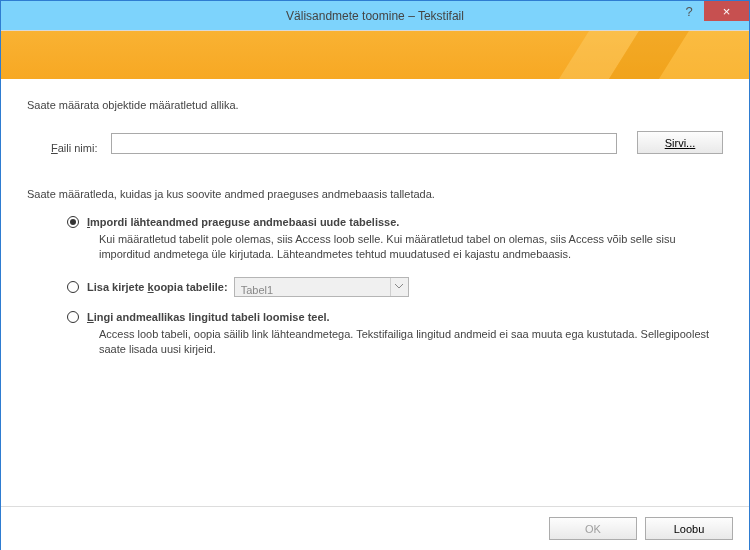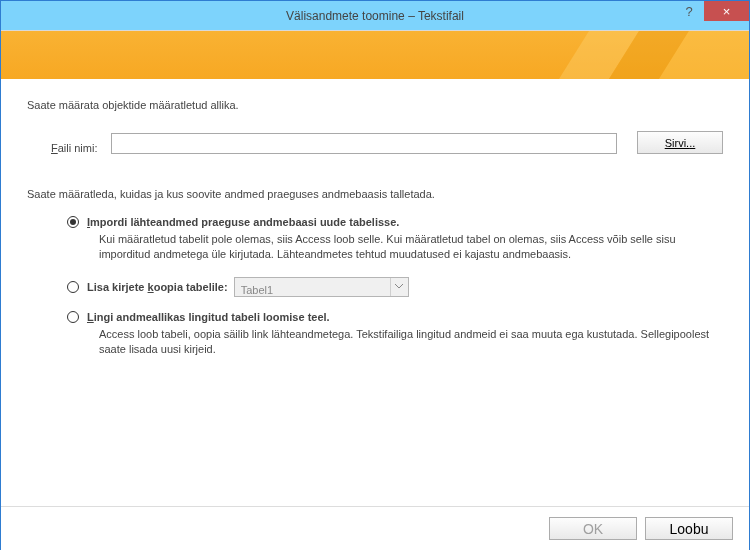--- a/index.html
+++ b/index.html
@@ -193,21 +193,21 @@
       padding-right: 16px;
       gap: 8px;
       background: #fff;
     }
     .footer-btn {
       width: 88px;
       height: 23px;
       background: linear-gradient(to bottom, #fdfdfd, #e9e9e9);
       border: 1px solid #acacac;
       font-family: inherit;
-      font-size: 14px;
+      font-size: 11px;
       cursor: pointer;
     }
     .footer-btn:disabled {
       color: #a0a0a0;
       cursor: default;
     }
     .u { text-decoration: underline; }
   </style>
 </head>
 <body>

